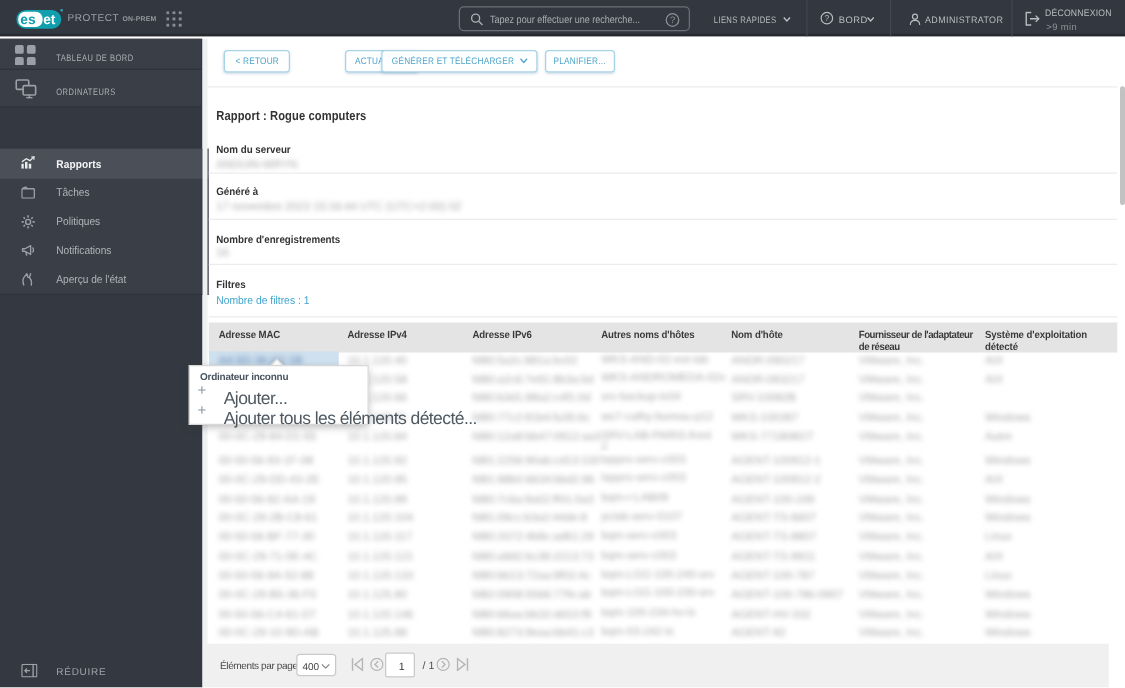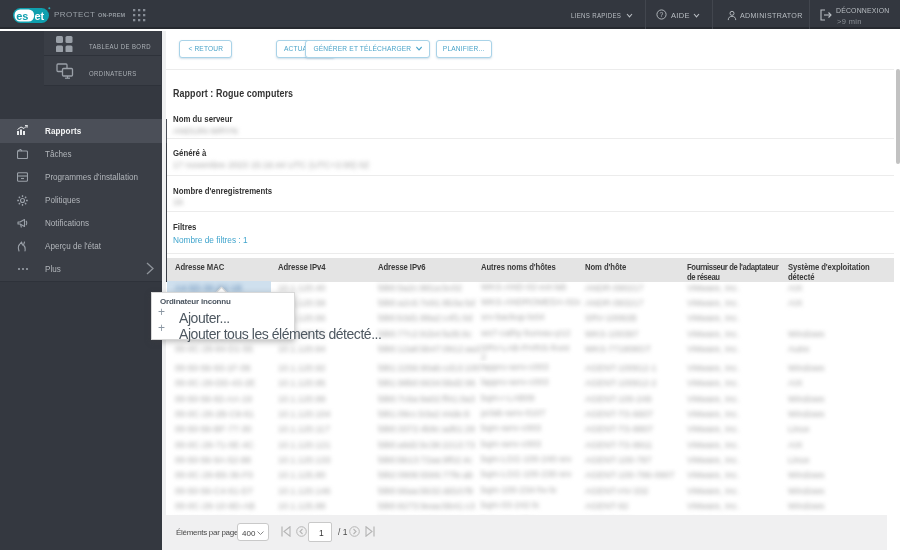--- a/index.html
+++ b/index.html
@@ -12,21 +12,21 @@
 .brand { position:absolute; left:54px; top:10px; font-size:8px; color:#9ba1a8; letter-spacing:0.45px; white-space:nowrap; }
 .brand small { font-size:5.5px; font-weight:bold; color:#949aa0; letter-spacing:0.2px; }
 .gridicon { position:absolute; left:133px; top:9px; }
 .search { position:absolute; left:367px; top:5px; width:185px; height:20px; border:1px solid #6b7077; border-radius:4px; color:#a9aeb4; font-size:8.5px; line-height:18px; }
 .search .ph { position:absolute; left:24px; top:0px; transform:scaleX(0.85); transform-origin:left top; white-space:nowrap; }
 .titem { position:absolute; top:0; height:30px; color:#b9bec3; font-size:7.5px; letter-spacing:0.35px; white-space:nowrap; }
 .sep { position:absolute; top:0; width:1px; height:29px; background:#42464e; }
 
 
 .sidebar { position:absolute; left:0; top:31px; width:162px; height:519px; background:#343840; }
-.navtop { position:absolute; left:0; top:0; width:161px;padding-left:44px; }
+.navtop { position:absolute; left:0; top:0; width:161px; }
 .nitem { position:relative; background:#3a3e46; border-bottom:1px solid #2e323a; color:#abb0b6; font-size:7.5px; letter-spacing:0.5px; white-space:nowrap; }
 .nitem .lbl { position:absolute; left:45px; top:10px; transform:scaleX(0.8); transform-origin:left top; }
 .nitem svg { position:absolute; left:12px; top:7px; }
 .navsub { position:absolute; left:0; top:88px; width:188px; background:#3a3e46; border-bottom:1px solid #2e323a;}
 .sitem { position:relative; height:23px; color:#b2b6bb; font-size:9px; white-space:nowrap; }
 .sitem .lbl { position:absolute; left:45px; top:6px; transform:scaleX(0.9); transform-origin:left top; white-space:nowrap; }
 .sitem svg { position:absolute; left:17px; top:6px; }
 .sitem.sel { height:24px; background:#4b4f58; color:#f4f5f6; font-weight:bold; letter-spacing:0.1px; }
 .reduire { position:absolute; left:0; top:496px; width:161px; height:20px; color:#9ea3a9; font-size:8px; letter-spacing:0.6px; }
 
@@ -80,32 +80,43 @@
         <rect x="5" y="0" width="2.3" height="2.3"></rect>
         <rect x="10" y="0" width="2.3" height="2.3"></rect>
       <rect x="0" y="5" width="2.3" height="2.3"></rect>
         <rect x="5" y="5" width="2.3" height="2.3"></rect>
         <rect x="10" y="5" width="2.3" height="2.3"></rect>
       <rect x="0" y="10" width="2.3" height="2.3"></rect>
         <rect x="5" y="10" width="2.3" height="2.3"></rect>
         <rect x="10" y="10" width="2.3" height="2.3"></rect>
     </g>
   </svg>
+  <div class="search">
+    <svg style="position:absolute;left:8px;top:4px" width="11" height="11" viewBox="0 0 11 11">
+        <circle cx="4.5" cy="4.5" r="3.2" fill="none" stroke="#a9aeb4" stroke-width="1.1"></circle>
+        <line x1="7" y1="7" x2="10" y2="10" stroke="#a9aeb4" stroke-width="1.1"></line>
+      </svg>
+    <span class="ph">Tapez pour effectuer une recherche...</span>
+    <svg style="position:absolute;right:7px;top:4px" width="12" height="12" viewBox="0 0 12 12">
+        <circle cx="6" cy="6" r="5" fill="none" stroke="#8d9298" stroke-width="1"></circle>
+        <text x="6" y="8.6" text-anchor="middle" font-size="7.5" fill="#8d9298" font-family="Liberation Sans">?</text>
+      </svg>
+  </div>
   <div class="sep" style="left:645px"></div>
   <div class="sep" style="left:712px"></div>
   <div class="sep" style="left:809px"></div>
   <div class="titem" style="left:571px; top:11px; transform:scaleX(0.82); transform-origin:left top;">LIENS RAPIDES</div>
   <svg style="position:absolute;left:626px;top:13px" width="7" height="5" viewBox="0 0 7 5">
       <polyline points="1,1 3.5,3.8 6,1" fill="none" stroke="#b9bec3" stroke-width="1.1"></polyline>
     </svg>
   <svg style="position:absolute;left:656px;top:9px" width="11" height="11" viewBox="0 0 12 12">
       <circle cx="6" cy="6" r="5" fill="none" stroke="#b9bec3" stroke-width="1"></circle>
       <text x="6" y="8.6" text-anchor="middle" font-size="7.5" fill="#b9bec3" font-family="Liberation Sans">?</text>
     </svg>
-  <div class="titem" style="left:671px; top:11px;">AIDE</div>
+  <div class="titem" style="left:671px; top:11px;">BORD</div>
   <svg style="position:absolute;left:693px;top:13px" width="7" height="5" viewBox="0 0 7 5">
       <polyline points="1,1 3.5,3.8 6,1" fill="none" stroke="#b9bec3" stroke-width="1.1"></polyline>
     </svg>
   <svg style="position:absolute;left:727px;top:10px" width="10" height="11" viewBox="0 0 12 12">
       <circle cx="6" cy="3.4" r="2.4" fill="none" stroke="#b9bec3" stroke-width="1.1"></circle>
       <path d="M1.5,11.5 C1.5,8.4 3.5,7 6,7 C8.5,7 10.5,8.4 10.5,11.5" fill="none" stroke="#b9bec3" stroke-width="1.1"></path>
     </svg>
   <div class="titem" style="left:740px; top:11px; transform:scaleX(0.95); transform-origin:left top;">ADMINISTRATOR</div>
   <svg style="position:absolute;left:820px;top:9px" width="13" height="12" viewBox="0 0 13 12">
       <path d="M5,1 L1,1 L1,11 L5,11" fill="none" stroke="#b9bec3" stroke-width="1.1"></path>
@@ -151,28 +162,20 @@
           <polyline points="8,0.5 10.3,0.3 10,2.8" fill="none" stroke="#e8eaec" stroke-width="1"></polyline>
         </svg>
       <span class="lbl" style="top:7px">Rapports</span>
     </div>
     <div class="sitem">
       <svg width="11" height="10" viewBox="0 0 11 10">
           <rect x="0.5" y="2" width="10" height="7.5" rx="1" fill="none" stroke="#9aa0a8" stroke-width="1.1"></rect>
           <path d="M0.5,2 L3.5,0.5 L5,2" fill="none" stroke="#9aa0a8" stroke-width="1.1"></path>
         </svg>
       <span class="lbl">Tâches</span>
-    </div>
-    <div class="sitem">
-      <svg width="11" height="10" viewBox="0 0 11 10">
-          <rect x="0.5" y="0.8" width="10" height="8.5" rx="1" fill="none" stroke="#9aa0a8" stroke-width="1.1"></rect>
-          <line x1="0.5" y1="4" x2="10.5" y2="4" stroke="#9aa0a8" stroke-width="1.1"></line>
-          <line x1="4" y1="6.5" x2="7" y2="6.5" stroke="#9aa0a8" stroke-width="1.1"></line>
-        </svg>
-      <span class="lbl">Programmes d'installation</span>
     </div>
     <div class="sitem">
       <svg width="11" height="11" viewBox="0 0 11 11">
           <circle cx="5.5" cy="5.5" r="2" fill="none" stroke="#9aa0a8" stroke-width="1.1"></circle>
           <g stroke="#9aa0a8" stroke-width="1.3">
             <line x1="5.5" y1="0.2" x2="5.5" y2="2"></line>
             <line x1="5.5" y1="9" x2="5.5" y2="10.8"></line>
             <line x1="0.2" y1="5.5" x2="2" y2="5.5"></line>
             <line x1="9" y1="5.5" x2="10.8" y2="5.5"></line>
             <line x1="1.8" y1="1.8" x2="3" y2="3"></line>
@@ -190,33 +193,29 @@
           <line x1="3.6" y1="6.4" x2="4.4" y2="9.5" stroke="#9aa0a8" stroke-width="1.1"></line>
         </svg>
       <span class="lbl">Notifications</span>
     </div>
     <div class="sitem">
       <svg width="11" height="11" viewBox="0 0 11 11">
           <path d="M2,10 C1,7 1,5 2.5,3.5 L4.5,1 M4.5,1 L5.5,4 M7.5,1 L6.5,4 C8,5.5 8.5,7.5 8,10" fill="none" stroke="#9aa0a8" stroke-width="1.1" stroke-linecap="round"></path>
         </svg>
       <span class="lbl">Aperçu de l'état</span>
     </div>
-    <div class="sitem">
-      <svg width="12" height="4" viewBox="0 0 12 4" style="top:9px">
-          <g fill="#9aa0a8">
-            <circle cx="2" cy="2" r="1.1"></circle>
-            <circle cx="6" cy="2" r="1.1"></circle>
-            <circle cx="10" cy="2" r="1.1"></circle>
-          </g>
-        </svg>
-      <span class="lbl">Plus</span>
-      <svg style="position:absolute; left:146px; top:4px;" width="8" height="13" viewBox="0 0 8 13">
-          <polyline points="1,1 7,6.5 1,12" fill="none" stroke="#8f949b" stroke-width="1.3"></polyline>
-        </svg>
-    </div>
+  </div>
+  <div class="reduire">
+    <svg style="position:absolute;left:17px;top:4px" width="13" height="11" viewBox="0 0 13 11">
+        <rect x="0.5" y="0.5" width="12" height="10" rx="1" fill="none" stroke="#9ea3a9" stroke-width="1.1"></rect>
+        <line x1="9.5" y1="0.5" x2="9.5" y2="10.5" stroke="#9ea3a9" stroke-width="1.1"></line>
+        <line x1="3" y1="5.5" x2="7" y2="5.5" stroke="#9ea3a9" stroke-width="1.1"></line>
+        <polyline points="4.5,3.8 3,5.5 4.5,7.2" fill="none" stroke="#9ea3a9" stroke-width="1.1"></polyline>
+      </svg>
+    <span style="position:absolute;left:45px;top:6px">RÉDUIRE</span>
   </div>
 </div>
 
 <div class="toolbar">
   <div class="tbtn" style="left:18px; width:53px;"><span class="t">&lt; RETOUR</span></div>
   <div class="tbtn" style="left:79px; width:59px;margin-left:36px;"><span class="t">ACTUALISER</span></div>
   <div class="tbtn" style="left:144px; width:125px;"><span class="t">GÉNÉRER ET TÉLÉCHARGER&nbsp;&nbsp;<svg width="8" height="5" viewBox="0 0 8 5">
           <polyline points="1,1 4,4 7,1" fill="none" stroke="#4ba4c9" stroke-width="1.2"></polyline>
         </svg></span></div>
   <div class="tbtn" style="left:275px; width:56px;"><span class="t">PLANIFIER...</span></div>

